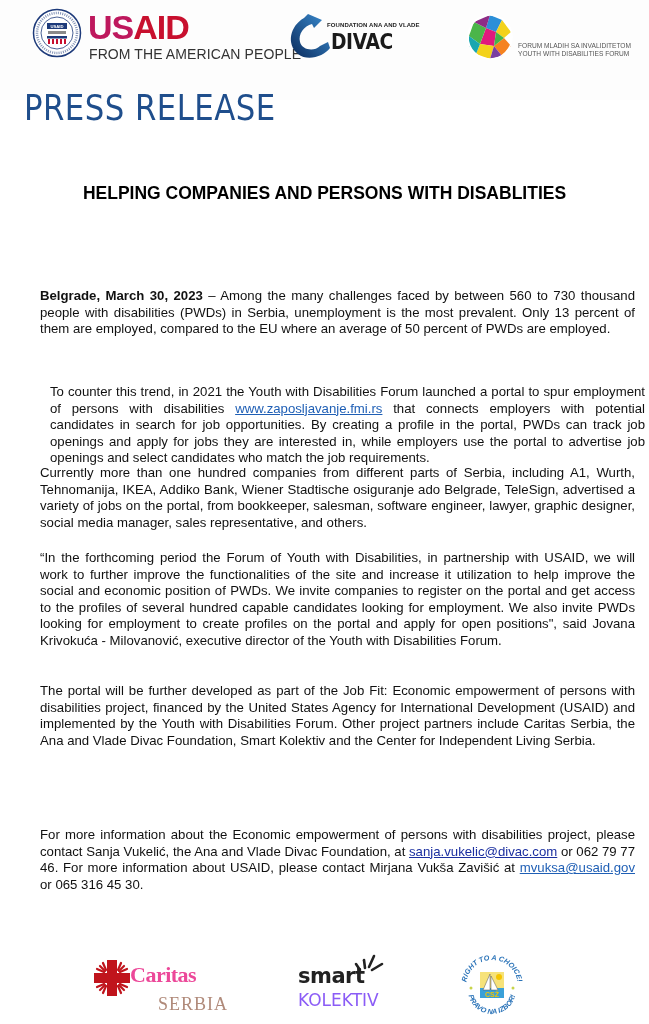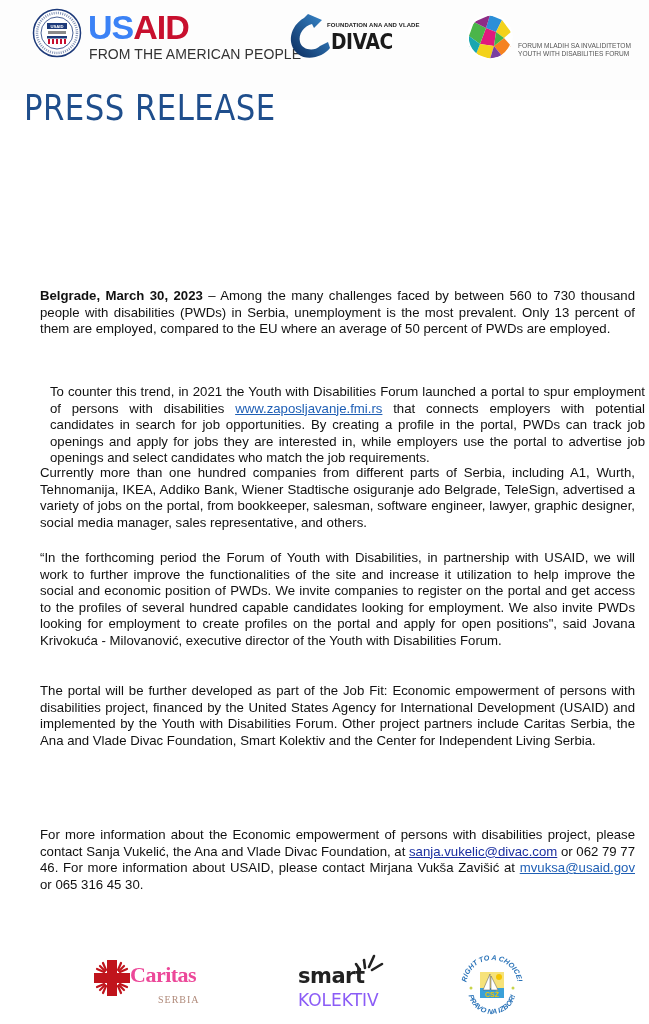--- a/index.html
+++ b/index.html
@@ -11,21 +11,21 @@
     position: absolute; left: 0; top: 0; width: 649px; height: 100px;
     background: #fdfdfd;
   }
   
   .usaid-logo { position: absolute; left: 32px; top: 8px; width: 180px; height: 52px; }
   .usaid-seal { position: absolute; left: 0; top: 0; width: 50px; height: 50px; }
   .usaid-word {
     position: absolute; left: 56px; top: 2px; font-weight: bold; font-size: 34px;
     letter-spacing: -1px; line-height: 34px;
   }
-  .usaid-word .us { color: #3b82f6; }
+  .usaid-word .us { color: #be185d; }
   .usaid-word .aid { color: #c8102e; }
   .usaid-tag {
     position: absolute; left: 57px; top: 38px; font-size: 14px; color: #333; letter-spacing: 0.1px;
     white-space: nowrap;
   }
   
   .divac-logo { position: absolute; left: 284px; top: 12px; width: 120px; height: 50px; }
   .divac-swoosh { position: absolute; left: 0; top: 0; width: 50px; height: 50px; }
   .divac-small {
     position: absolute; left: 43px; top: 10px; font-size: 6px; font-weight: bold; color: #222;
@@ -66,21 +66,21 @@
   a.link-dark { color: #1b2fa0; text-decoration: underline; }
   
   .caritas-logo { position: absolute; left: 92px; top: 950px; width: 140px; height: 70px; }
   .caritas-cross { position: absolute; left: 0; top: 8px; width: 40px; height: 40px; }
   .caritas-word {
     position: absolute; left: 38px; top: 12px; font-family: "Liberation Serif", serif;
     font-weight: bold; font-size: 22px; color: #ec4899; letter-spacing: -0.5px;
   }
   .caritas-sub {
     position: absolute; left: 66px; top: 44px; font-family: "Liberation Serif", serif;
-    font-size: 10px; color: #b08a7a; letter-spacing: 1px;
+    font-size: 18px; color: #b08a7a; letter-spacing: 1px;
   }
   .smart-logo { position: absolute; left: 296px; top: 952px; width: 110px; height: 70px; }
   .smart-word {
     position: absolute; left: 2px; top: 12px; font-family: "DejaVu Sans", sans-serif;
     font-weight: bold; font-size: 21px; color: #222; letter-spacing: -0.5px;
   }
   .smart-rays { position: absolute; left: 58px; top: 0; width: 30px; height: 20px; }
   .kolektiv-word {
     position: absolute; left: 2px; top: 38px; font-family: "DejaVu Sans", sans-serif;
     font-size: 17px; color: #8b5cf6; letter-spacing: 0px;
@@ -144,20 +144,21 @@
   </svg>
   <div class="ydf-text">
     <div>FORUM MLADIH SA INVALIDITETOM</div>
     <div>YOUTH WITH DISABILITIES FORUM</div>
   </div>
 </div>
 
 <div class="press-title">PRESS RELEASE</div>
 
 <div class="headline">
+  <div>HELPING COMPANIES AND PERSONS WITH DISABLITIES</div>
 </div>
 
 <div class="body-text p1"><b class="lead">Belgrade, March 30, 2023</b><span> – Among the many challenges faced by between 560 to 730 thousand people with disabilities (PWDs) in Serbia, unemployment is the most prevalent. Only 13 percent of them are employed, compared to the EU where an average of 50 percent of PWDs are employed.</span></div>
 
 <div class="body-text p2"><span>To counter this trend, in 2021 the Youth with Disabilities Forum launched a portal to spur employment of persons with disabilities </span><a class="link" href="#">www.zaposljavanje.fmi.rs</a><span> that connects employers with potential candidates in search for job opportunities. By creating a profile in the portal, PWDs can track job openings and apply for jobs they are interested in, while employers use the portal to advertise job openings and select candidates who match the job requirements.</span></div>
 
 <div class="body-text p3">Currently more than one hundred companies from different parts of Serbia, including A1, Wurth, Tehnomanija, IKEA, Addiko Bank, Wiener Stadtische osiguranje ado Belgrade, TeleSign, advertised a variety of jobs on the portal, from bookkeeper, salesman, software engineer, lawyer, graphic designer, social media manager, sales representative, and others.</div>
 
 <div class="body-text p4">“In the forthcoming period the Forum of Youth with Disabilities, in partnership with USAID, we will work to further improve the functionalities of the site and increase it utilization to help improve the social and economic position of PWDs. We invite companies to register on the portal and get access to the profiles of several hundred capable candidates looking for employment. We also invite PWDs looking for employment to create profiles on the portal and apply for open positions", said Jovana Krivokuća - Milovanović, executive director of the Youth with Disabilities Forum.</div>
 

